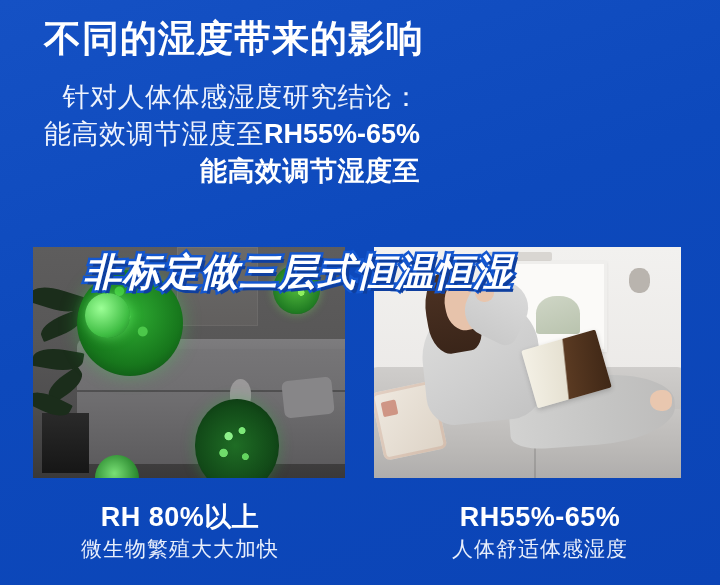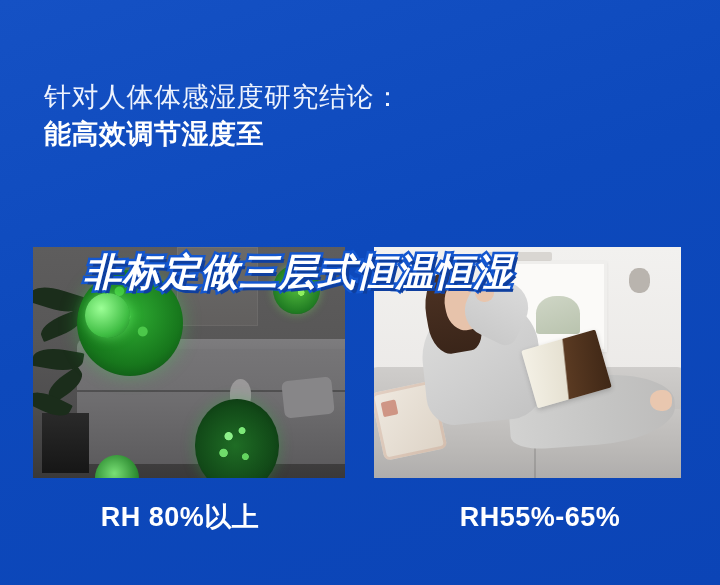--- a/index.html
+++ b/index.html
@@ -17,21 +17,21 @@
 
   
   .headline{
     position:absolute;left:44px;top:16px;
     font-size:37px;line-height:46px;font-weight:bold;color:#ffffff;
     letter-spacing:1px;white-space:nowrap;
   }
   .body-copy{
     position:absolute;left:44px;top:79px;
     font-size:27px;line-height:37px;color:#eef3fd;
-    letter-spacing:0.5px;white-space:nowrap;
+    letter-spacing:0.5px;white-space:nowrap;text-align:right;
   }
   .body-copy .ln{display:block;}
   .body-copy .strong{font-weight:bold;color:#ffffff;letter-spacing:0px;}
   .body-copy .ln.bold-line{font-weight:bold;color:#ffffff;}
 
   
   .photos{position:absolute;left:0;top:247px;width:720px;height:232px;}
   .panel{position:absolute;top:0;height:231px;overflow:hidden;}
   .panel.left{left:33px;width:312px;}
   .panel.right{left:374px;width:307px;}
@@ -241,23 +241,25 @@
   .cap .cap-sub{
     display:block;font-size:21px;line-height:30px;color:#e8eefb;
     letter-spacing:1px;
   }
 </style>
 </head>
 <body>
 
 <div class="poster">
 
+  <div class="headline">不同的湿度带来的影响</div>
 
   <div class="body-copy">
     <span class="ln">针对人体体感湿度研究结论：</span>
+    <span class="ln"><span>能高效调节湿度至</span><span class="strong">RH55%-65%</span></span>
     <span class="ln bold-line">能高效调节湿度至</span>
   </div>
 
   <div class="photos">
 
     <div class="panel left">
       <div class="room-dark">
         <div class="wall-panel"></div>
         <div class="sofa-back"></div>
         <div class="sofa"></div>
@@ -298,19 +300,21 @@
     </div>
   </div>
 
   <div class="overlay-title">
     <span class="ot-line">非标定做三层式恒温恒湿</span>
   </div>
 
   <div class="captions">
     <div class="cap left">
       <span class="cap-title">RH 80%以上</span>
+      <span class="cap-sub">微生物繁殖大大加快</span>
     </div>
     <div class="cap right">
       <span class="cap-title">RH55%-65%</span>
+      <span class="cap-sub">人体舒适体感湿度</span>
     </div>
   </div>
 
 </div>
 
 </body></html>

